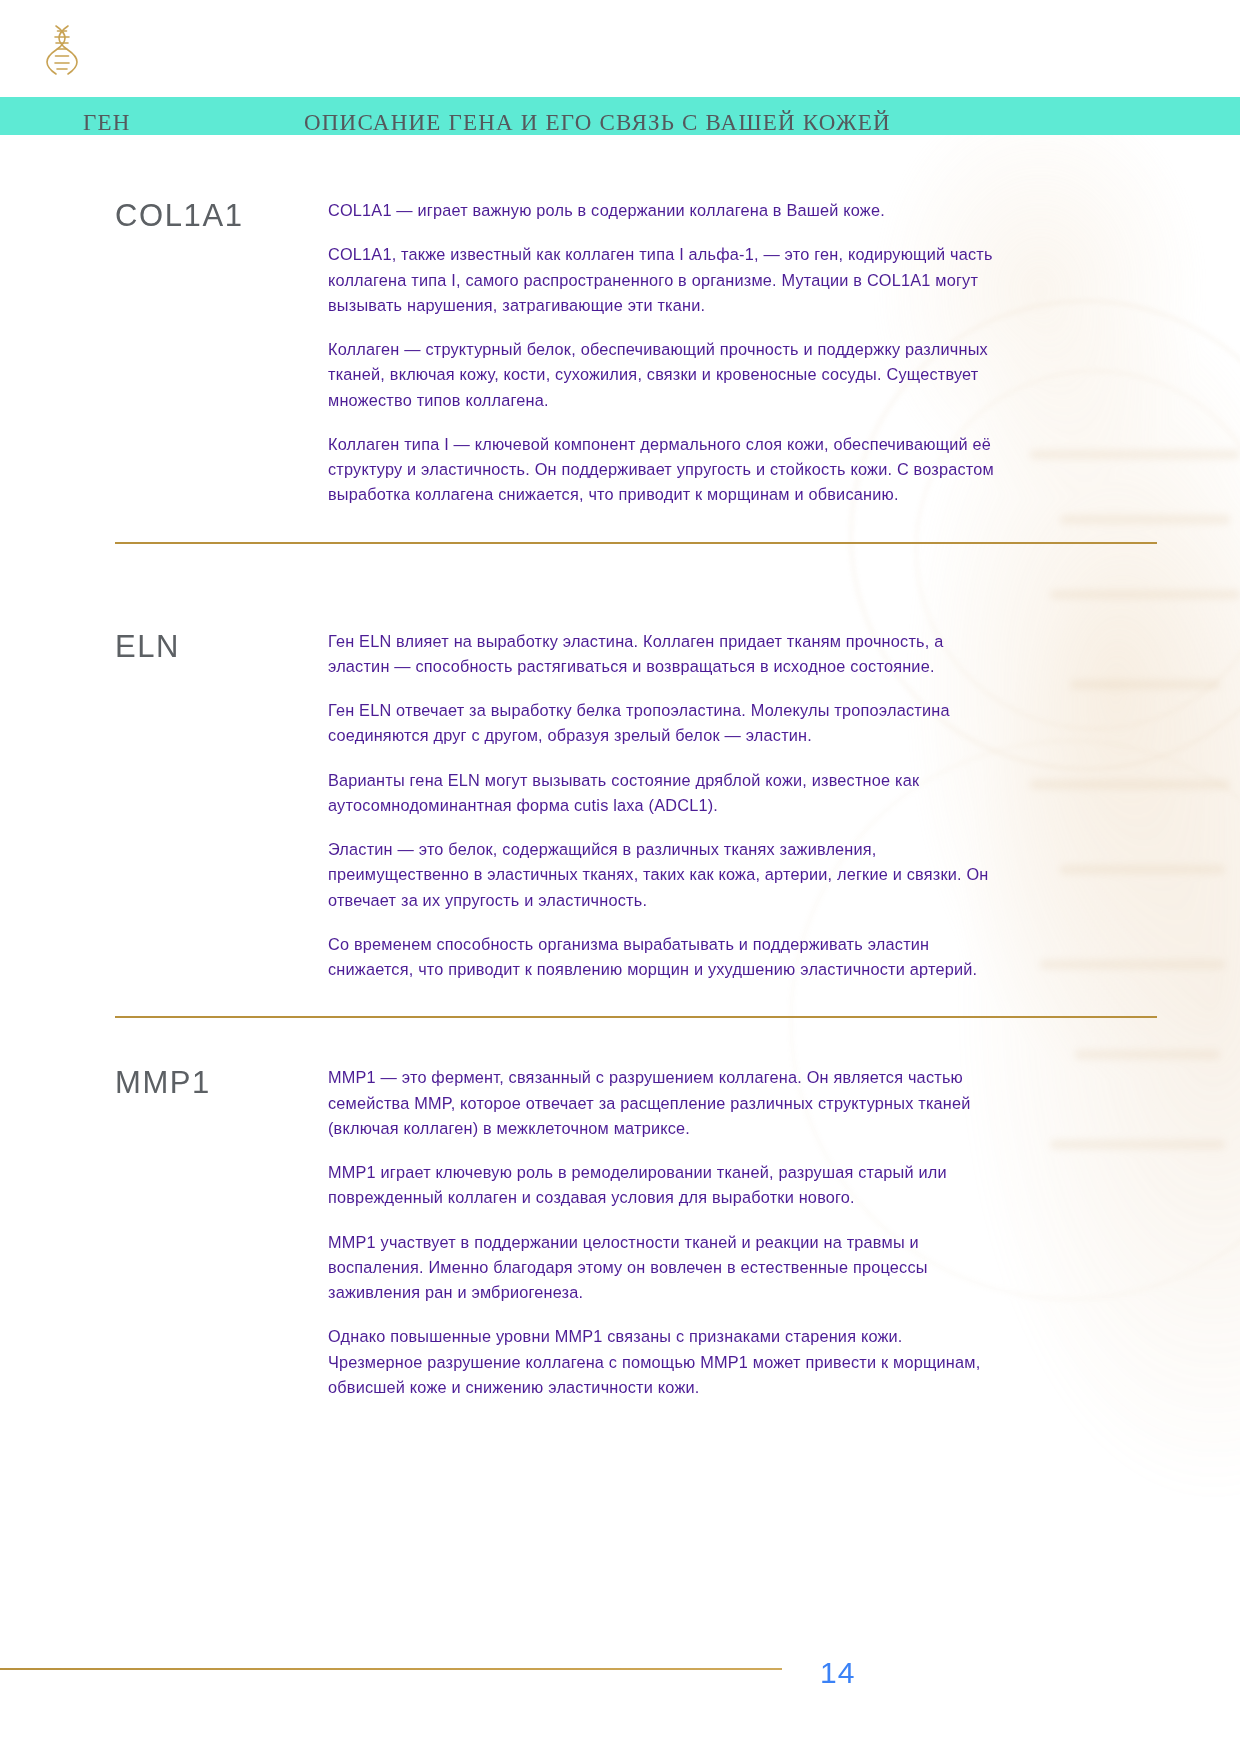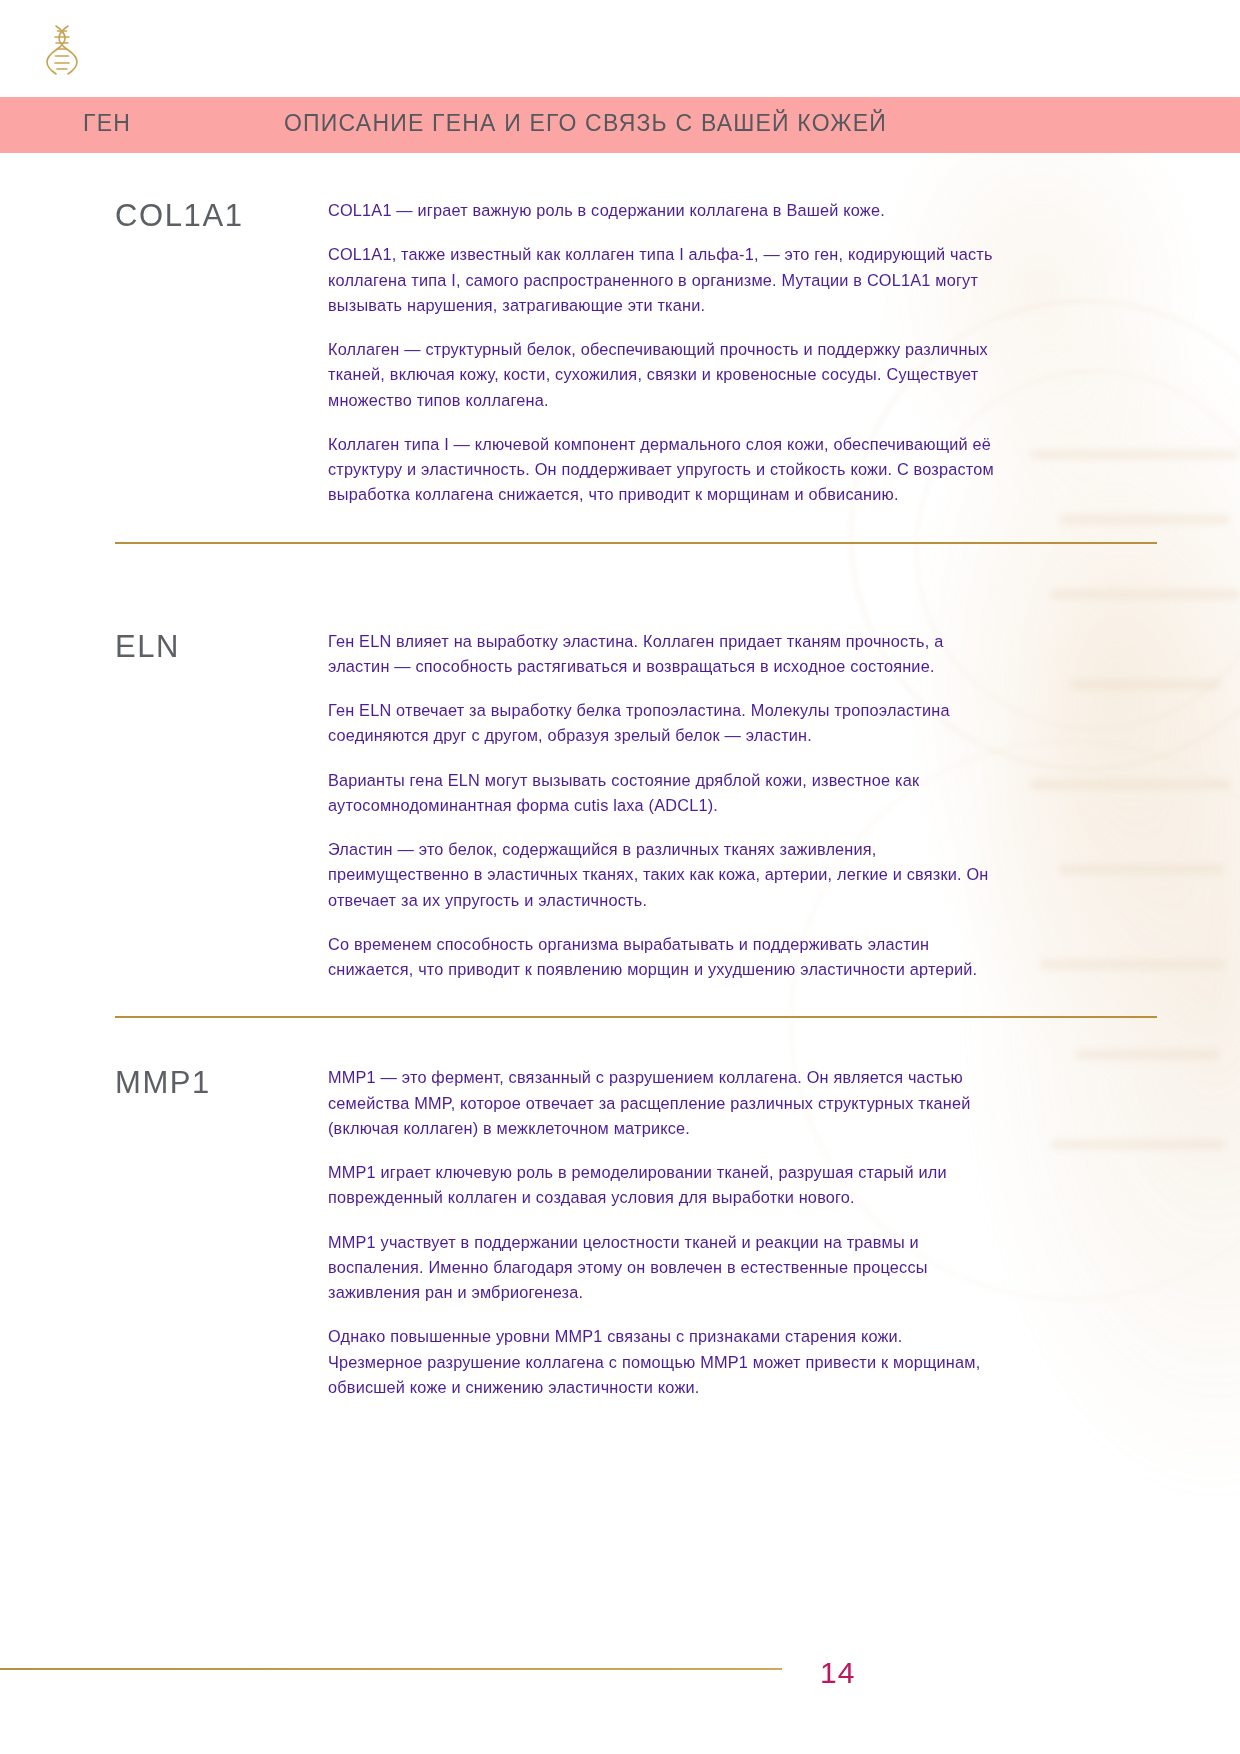--- a/index.html
+++ b/index.html
@@ -65,37 +65,38 @@
     left: 38px;
     width: 48px;
     height: 56px;
   }
 
   
   .table-head {
     position: absolute;
     top: 97px; left: 0;
     width: 1240px;
-    height: 56px;
-    background: #fca5a5;
+    height: 38px;
+    background: #5eead4;
     z-index: 4;
+    font-family: Liberation Serif, serif;
   }
   .th {
     position: absolute;
     top: 0;
     height: 52px;
     line-height: 52px;
     font-size: 23px;
     letter-spacing: 1.2px;
     color: #55585c;
     font-weight: 400;
     white-space: nowrap;
   }
   .th-gene { left: 83px; }
-  .th-desc { left: 284px; }
+  .th-desc { left: 304px; }
 
   
   .rows {
     position: absolute;
     top: 149px; left: 0;
     width: 1240px;
     z-index: 3;
     padding-left: 32px;
   }
   .row {
@@ -153,21 +154,21 @@
     width: 782px;
     height: 2px;
     background: linear-gradient(to right, #b8913e 0%, #c79f4d 60%, #cfa95b 100%);
   }
   .page-num {
     position: absolute;
     left: 820px;
     bottom: 64px;
     font-size: 30px;
     letter-spacing: 1px;
-    color: #be185d;
+    color: #3b82f6;
     font-weight: 300;
   }
 </style>
 </head>
 <body>
 
 <div class="page">
 
   <div class="watermark">
     <div class="ring r1"></div>

